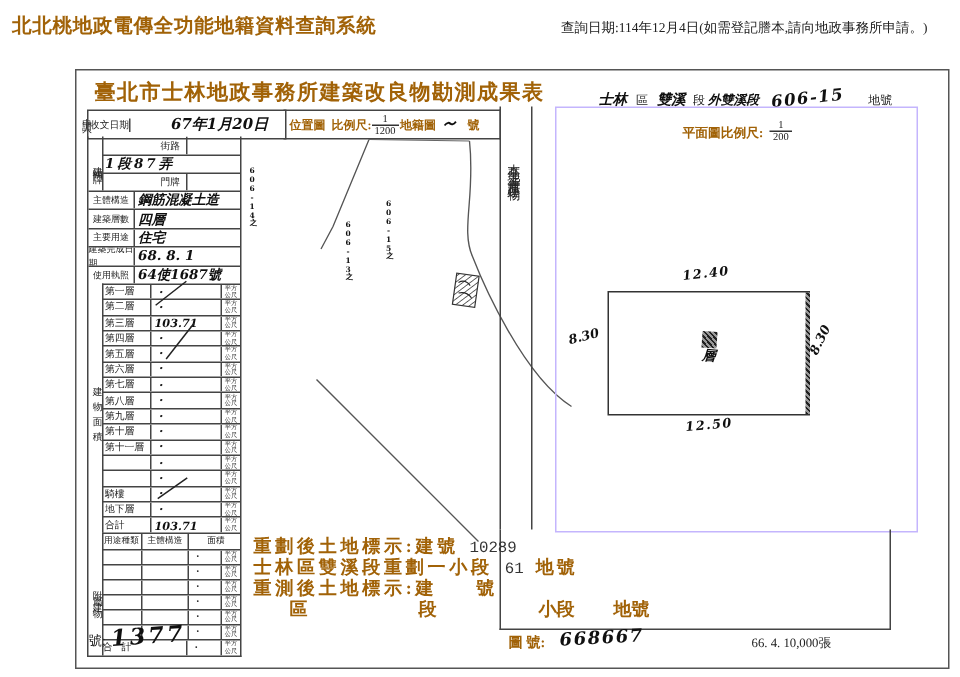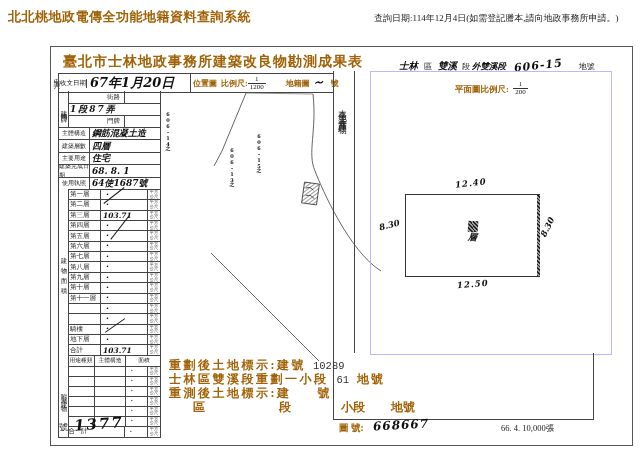--- a/index.html
+++ b/index.html
@@ -51,30 +51,30 @@
       <span class="print" style="margin-left:3px;">段</span>
       <span class="hand" style="font-size:8.5px;">外雙溪段</span>
       <span class="hand" style="font-size:11px;margin:0 6px;display:inline-block;transform:rotate(-6deg);letter-spacing:1px;">606-15</span>
       <span class="print" style="margin-left:8px;">地號</span>
     </div>
 
     <div class="abs vtext print" style="left:1px;top:26px;font-size:6.5px;letter-spacing:2px;">申請人</div>
 
     <div class="abs" style="left:7px;top:26px;width:131px;height:18px;border:1px solid #444;display:flex;align-items:center;">
       <span class="print" style="font-size:6.5px;width:26px;padding-left:1px;border-right:1px solid #444;">收文日期</span>
-      <span class="hand" style="font-size:13px;padding-left:3px;white-space:nowrap;">67年1月20日</span>
+      <span class="hand" style="font-size:10px;padding-left:3px;white-space:nowrap;margin-left:24px;">67年1月20日</span>
     </div>
     <div class="abs" style="left:138px;top:26px;width:144px;height:18px;border:1px solid #444;border-left:none;display:flex;align-items:center;white-space:nowrap;">
       <span class="printb" style="font-size:8px;margin-left:4px;">位置圖</span>
       <span class="printb" style="font-size:8px;margin-left:4px;">比例尺:</span>
       <span class="frac">
         <span class="n">1</span>
         <span class="d">1200</span>
       </span>
-      <span class="printb" style="font-size:8px;margin-left:20px;font-family:Liberation Serif, serif;">地籍圖</span>
+      <span class="printb" style="font-size:8px;margin-left:1px;font-family:Liberation Serif, serif;">地籍圖</span>
       <span class="hand" style="font-size:9px;margin-left:4px;display:inline-block;transform:rotate(-10deg);">〜</span>
       <span class="printb" style="font-size:8px;margin-left:8px;">號</span>
     </div>
 
     <div class="ltab">
 
       <div style="position:relative;">
         <div class="grpcol">
           <span style="letter-spacing:2px;">建物門牌</span>
         </div>
@@ -353,21 +353,21 @@
       <span class="typed" style="font-size:10.5px;margin:0 4px;">61</span>
       <span class="printb" style="font-size:12px;letter-spacing:2px;">地號</span>
     </div>
     <div class="abs" style="left:118px;top:336px;white-space:nowrap;">
       <span class="printb" style="font-size:12px;letter-spacing:2.5px;">重測後土地標示:建</span>
       <span class="printb" style="font-size:12px;margin-left:22px;">號</span>
     </div>
     <div class="abs" style="left:118px;top:350px;white-space:nowrap;">
       <span class="printb" style="font-size:12px;margin-left:24px;">區</span>
       <span class="printb" style="font-size:12px;margin-left:70px;">段</span>
-      <span class="printb" style="font-size:12px;margin-left:46px;">小段</span>
+      <span class="printb" style="font-size:12px;margin-left:64px;">小段</span>
       <span class="printb" style="font-size:12px;margin-left:22px;">地號</span>
     </div>
 
     <div class="abs printb" style="left:288px;top:375px;font-size:9.5px;">圖 號:</div>
     <div class="abs hand" style="left:322px;top:371px;font-size:12px;letter-spacing:1px;transform:rotate(-3deg);">668667</div>
     <div class="abs print" style="left:450px;top:376px;font-size:8.5px;">66. 4. 10,000張</div>
 
   </div>
 </div>
 

